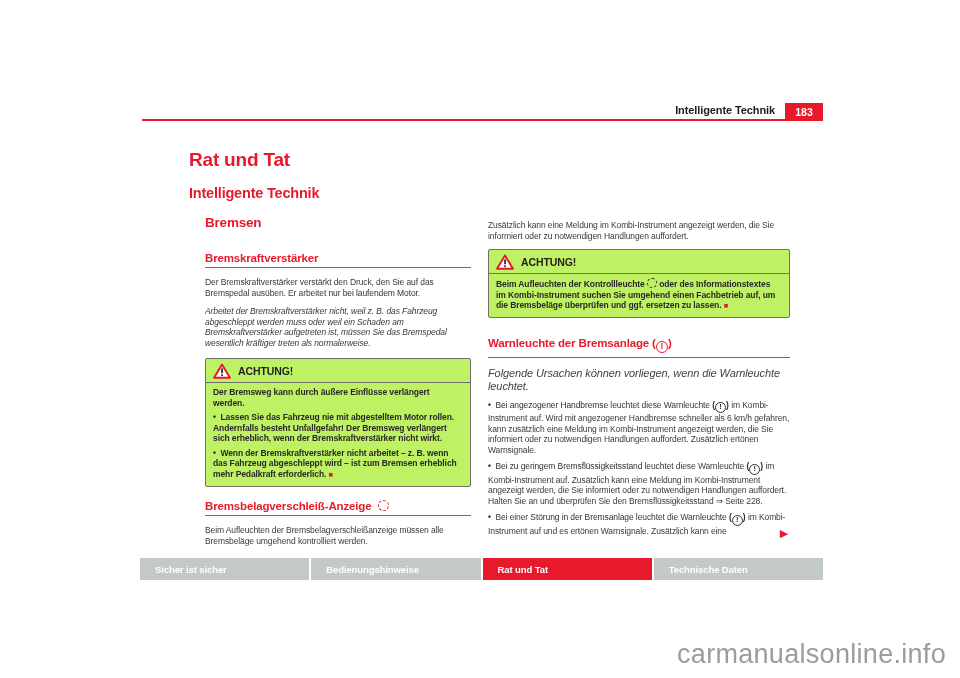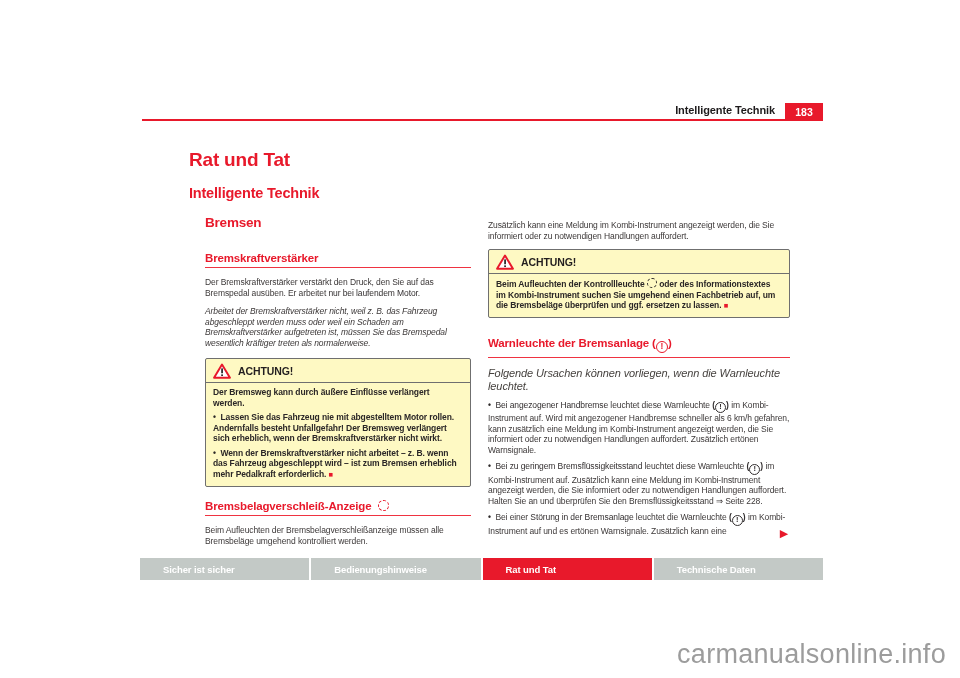--- a/index.html
+++ b/index.html
@@ -28,21 +28,21 @@
     margin:0 0 24px 0;letter-spacing:-0.2px;}
   .h-sub{font-size:11.5px;font-weight:bold;color:var(--accent,#e8192b);
     margin:0 0 9px 0;padding-bottom:4px;border-bottom:1.6px solid #ef3341;
     letter-spacing:-0.15px;}
   .para{margin:0 0 8px 0;}
   .lead-italic{font-style:italic;font-size:11px;line-height:13px;margin:0 0 7px 0;color:#46423f;}
   .bullet-para{margin:0 0 6px 0;}
   .bullet-para::before{content:"\2022\00a0\00a0";font-weight:bold;color:#2b2727;}
   b,.b{font-weight:normal;color:#332f30;}
   
-  .warnbox{border:1px solid #6f6f6f;border-radius:2px;background:#fef9c3;margin:0 0 13px 0;}
+  .warnbox{border:1px solid #6f6f6f;border-radius:2px;background:#bef264;margin:0 0 13px 0;}
   .warn-head{display:flex;align-items:center;gap:7px;padding:4px 8px 3px 7px;
     border-bottom:1px solid #6f6f6f;}
   .warn-head .wt{font-size:10.5px;font-weight:bold;color:#221e1f;letter-spacing:-0.1px;}
   .warn-body{padding:4px 8px 6px 7px;font-weight:bold;color:#2b2727;}
   .warn-body .para{margin:0 0 4px 0;}
   .warn-body .para:last-child{margin:0;}
   .tri{width:18px;height:16px;flex:0 0 auto;}
   
   .pad-icon{display:inline-block;width:8px;height:8px;border:1.4px dashed currentColor;
     border-radius:50%;vertical-align:-1px;}
@@ -55,21 +55,21 @@
     vertical-align:-1.5px;font-weight:bold;}
   .h-sub .bw-icon .c{width:10px;height:10px;line-height:9.5px;font-size:8.5px;}
   .end-marker{color:var(--accent,#e8192b);font-size:7.5px;vertical-align:0.5px;}
   .cont-arrow{position:absolute;right:2px;bottom:-2px;color:var(--accent,#e8192b);
     font-size:11px;}
   .b3wrap{position:relative;}
   
   .footer{position:absolute;top:558px;left:140px;width:683px;height:22px;
     display:flex;gap:2px;}
   .ftab{flex:1 1 0;background:var(--tab,#c3c9c6);color:#fff;font-size:9.5px;
-    font-weight:bold;display:flex;align-items:center;padding-left:23px;
+    font-weight:bold;display:flex;align-items:center;padding-left:15px;
     letter-spacing:-0.1px;cursor:pointer;}
   .ftab.active{background:var(--accent,#e8192b);}
   
   .watermark{position:absolute;top:639px;right:14px;font-size:27px;color:#9c9c9c;
     letter-spacing:0.3px;margin-left:8px;}
 </style>
 </head>
 <body>
 
 <div class="page">

